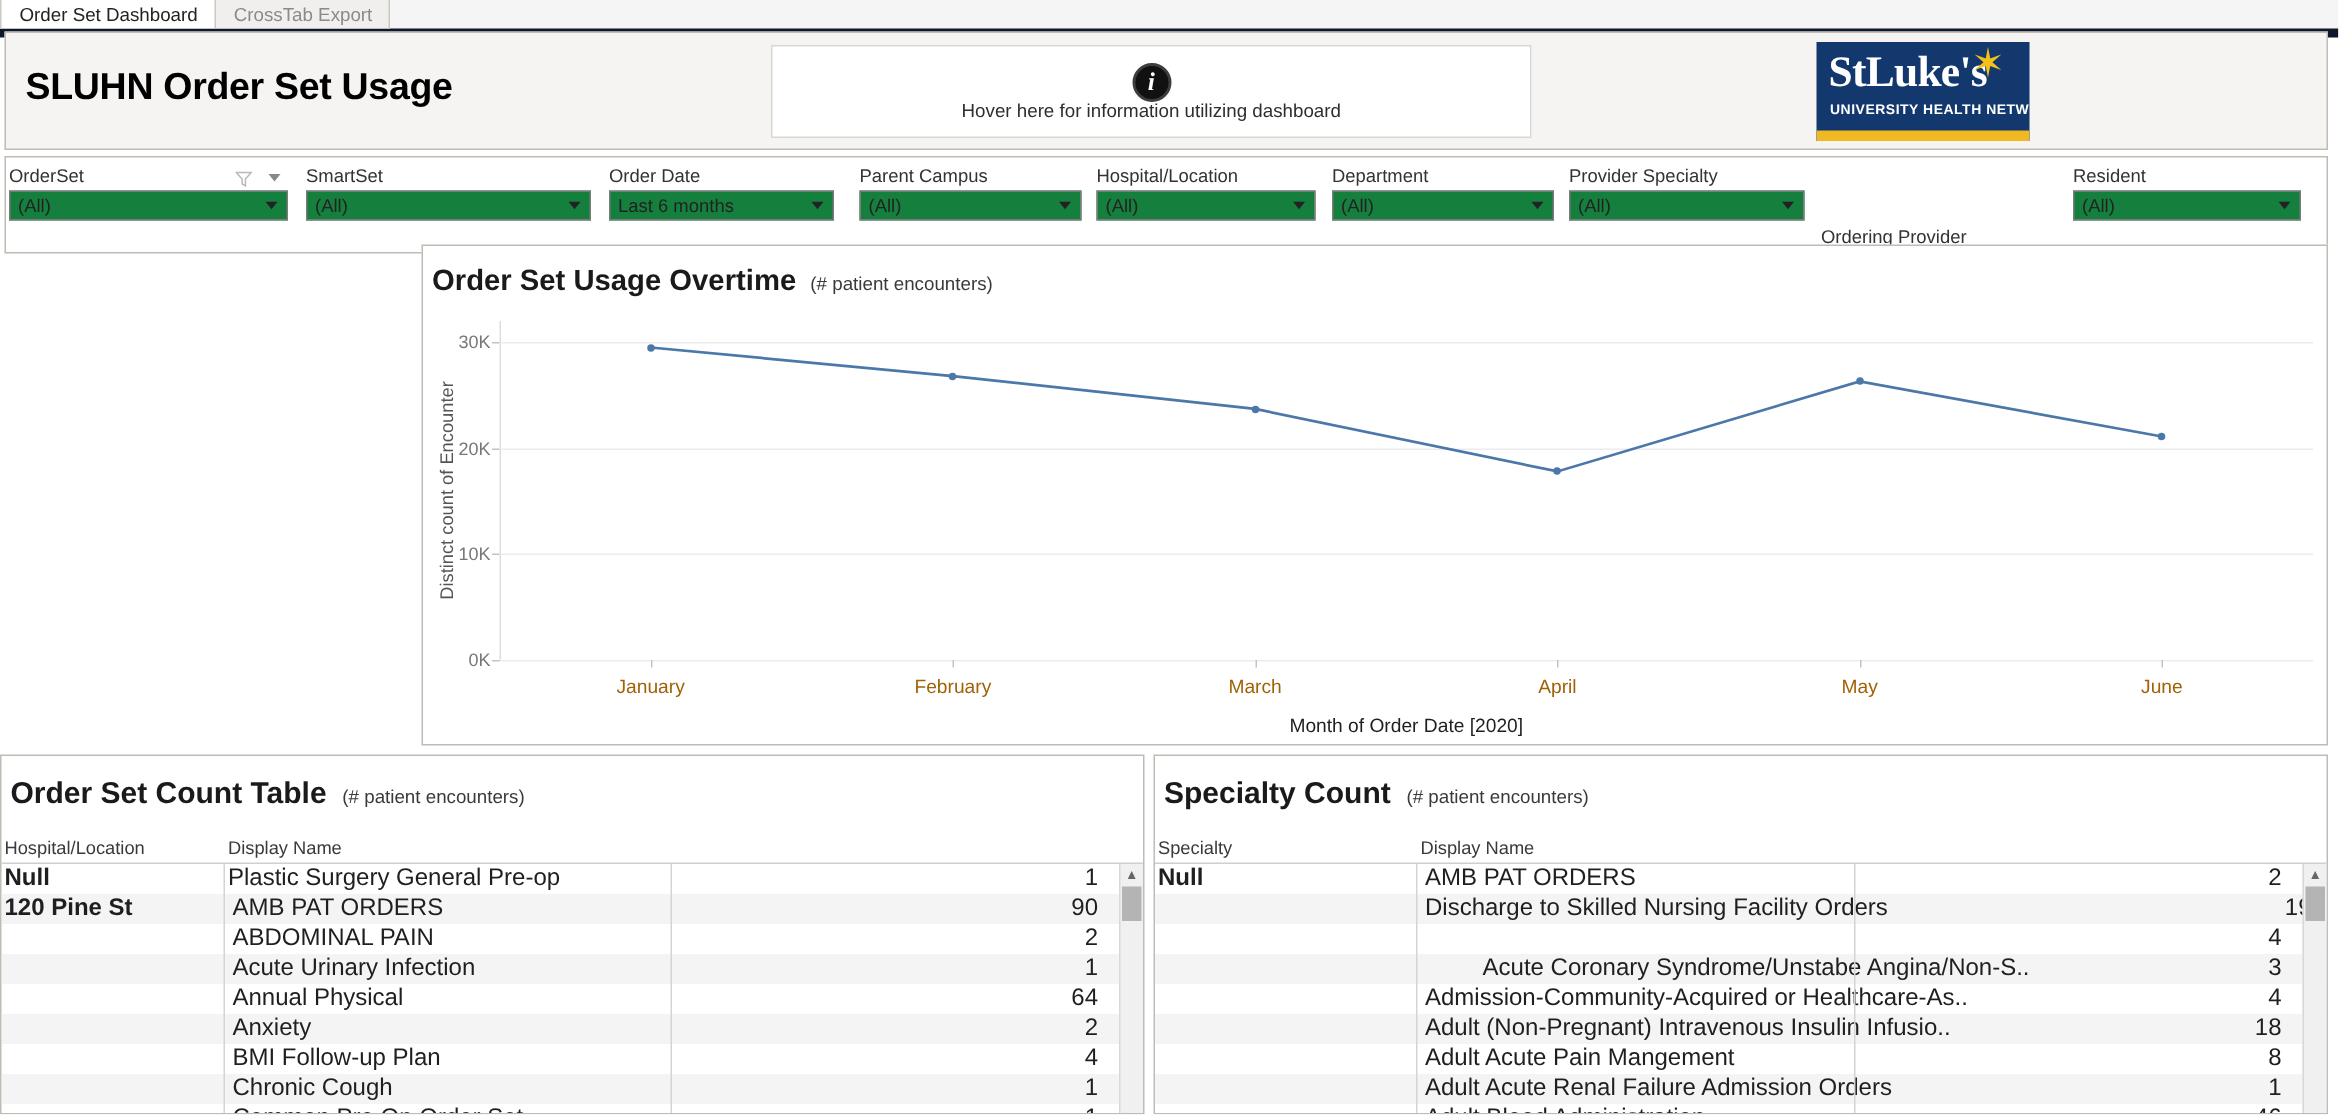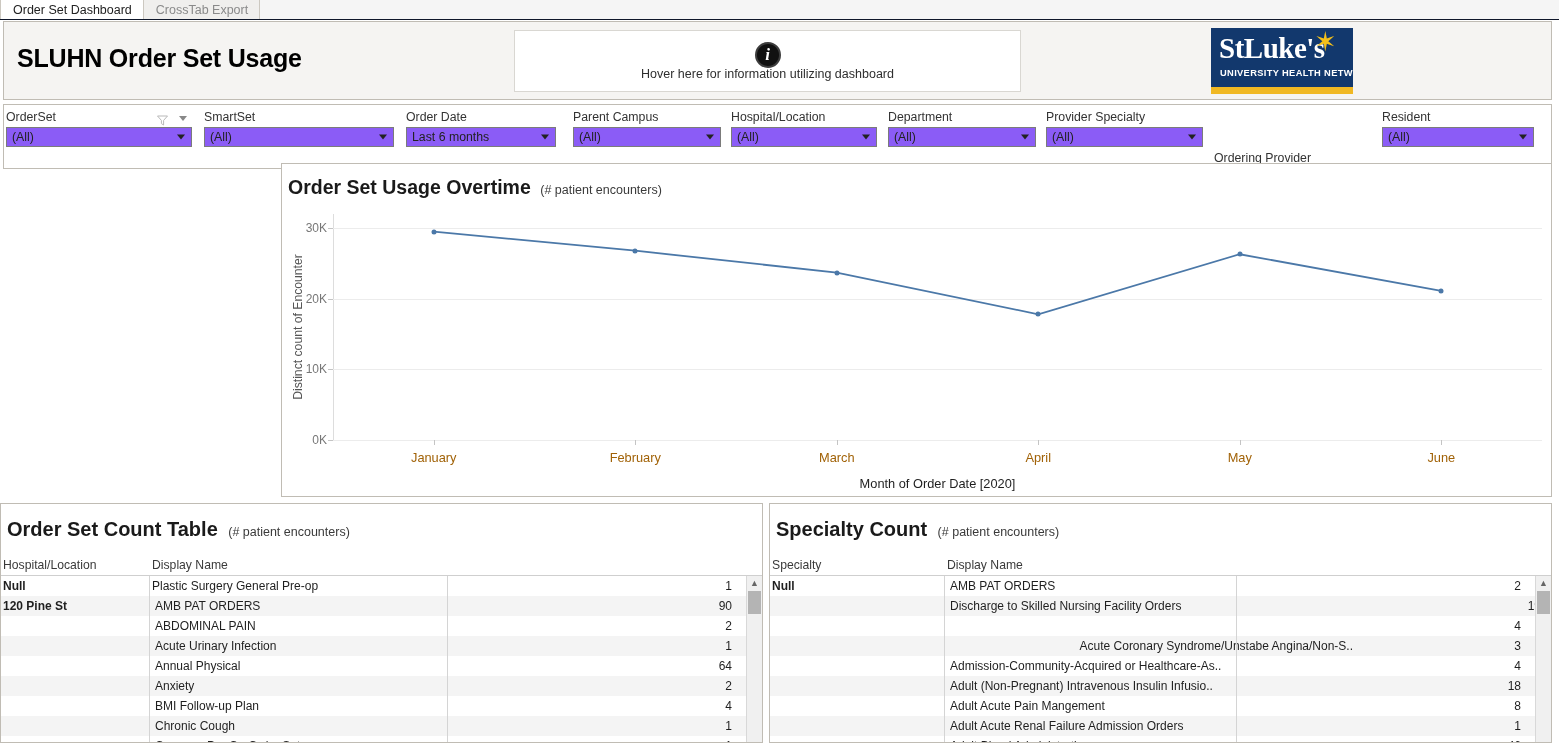--- a/index.html
+++ b/index.html
@@ -14,21 +14,21 @@
     overflow: hidden;
     background: #ffffff;
     font-family: "Liberation Sans", sans-serif;
     color: #333333;
   }
 
   
   .tabbar {
     position: absolute; left: 0; top: 0; width: 1559px; height: 19px;
     background: #f5f5f5;
-    border-bottom: 1px solid #0f172a;
+    border-bottom: 6px solid #0f172a;
     display: flex; align-items: stretch;
   }
   .tab {
     display: flex; align-items: center;
     padding: 0 11px 0 12px;
     font-size: 12.5px;
     color: #444444;
     border-right: 1px solid #ccc8c0;
     background: #f1f1f1;
     cursor: default;
@@ -117,21 +117,21 @@
   .filt { position: absolute; top: 5px; }
   .filt-label {
     font-size: 12.3px; color: #333333; font-weight: normal;
     white-space: nowrap; margin-bottom: 3px;
     display: block;
   }
   .filt-ctl {
     position: relative;
     height: 20px;
     border: 1px solid #7b7b7b;
-    background: #8b5cf6;
+    background: #15803d;
     box-sizing: border-box;
     display: flex; align-items: center;
   }
   .filt-val {
     font-size: 12.3px; color: #222222;
     padding-left: 5px; white-space: nowrap;
     overflow: hidden;
   }
   .caret {
     position: absolute; right: 6px; top: 50%; transform: translateY(-50%);
@@ -278,21 +278,21 @@
     position: absolute; top: 72px; left: 0; right: 0; bottom: 0;
     overflow: hidden;
   }
   .row {
     position: relative; height: 20px;
     display: block;
   }
   .row.alt { background: #f4f4f4; }
   .cell {
     position: absolute; top: 0; height: 20px; line-height: 20px;
-    font-size: 12px; color: #1f1f1f;
+    font-size: 16px; color: #1f1f1f;
     white-space: nowrap; overflow: hidden;
   }
   .cell-group { font-weight: bold; }
   .cell-num { text-align: right; }
   .vline {
     position: absolute; top: 0; bottom: 0; width: 0;
     border-left: 1px solid #d4d4d4;
   }
   .scrollbar {
     position: absolute; top: 72px; bottom: 0;

